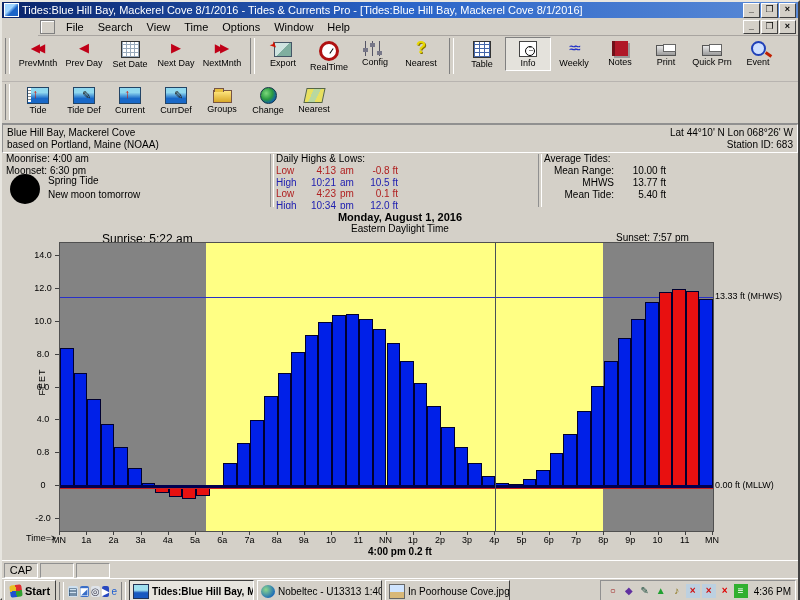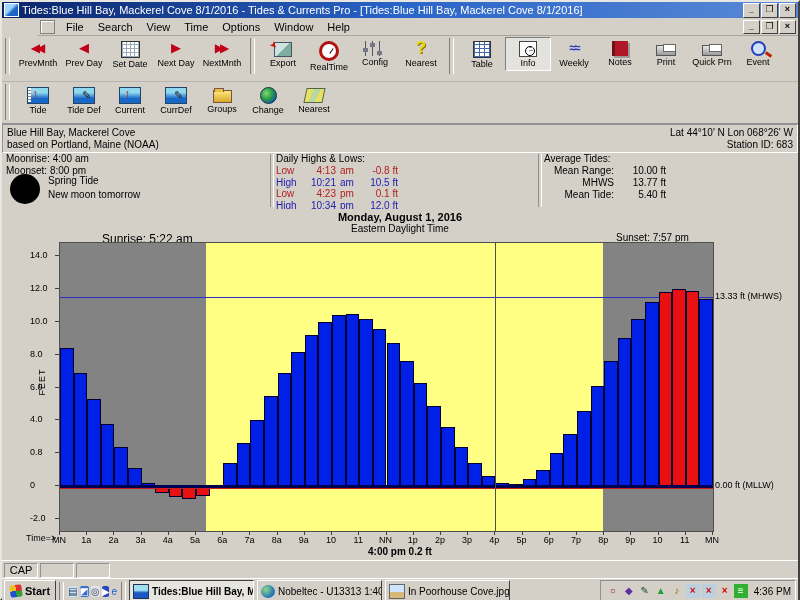--- a/index.html
+++ b/index.html
@@ -92,21 +92,21 @@
   #chart{position:absolute;left:0;right:0;top:207px;height:351px;background:#d4d0c8;}
   #chart-title{position:absolute;left:0;right:0;top:2px;text-align:center;font-weight:bold;font-size:11px;}
   #chart-sub{position:absolute;left:0;right:0;top:14px;text-align:center;font-size:10px;}
   #sunrise{position:absolute;left:100px;top:23px;font-size:12px;}
   #sunset{position:absolute;left:614px;top:23px;font-size:10px;}
   #feet-label{position:absolute;left:26px;top:168px;transform:rotate(-90deg);transform-origin:center;font-size:9px;letter-spacing:1px;}
   #plot{position:absolute;left:57px;top:33px;width:653px;height:288px;border:1px solid #505050;box-sizing:content-box;}
   .band{position:absolute;top:0;bottom:0;}
   .bar{position:absolute;box-sizing:border-box;border:1px solid #000030;}
   .yline{position:absolute;left:0;right:0;}
-  .ylab{position:absolute;width:26px;text-align:left;font-size:9px;}
+  .ylab{position:absolute;width:26px;text-align:center;font-size:9px;}
   .ytick{position:absolute;width:4px;height:1px;background:#404040;}
   .xlab{position:absolute;width:24px;margin-left:-12px;text-align:center;font-size:9px;}
   .xtick{position:absolute;width:1px;height:4px;background:#404040;}
   .reflab{position:absolute;left:713px;font-size:9px;white-space:nowrap;}
   #cursorline{position:absolute;top:0;bottom:0;width:1px;background:#485058;}
   #timelab{position:absolute;left:24px;top:324px;font-size:9px;}
   #readout{position:absolute;left:0;right:0;top:337px;text-align:center;font-weight:bold;font-size:10px;}
   
   #statusbar{position:absolute;left:0;right:0;top:558px;height:17px;background:#d4d0c8;border-top:1px solid #fff;display:flex;align-items:center;padding:1px 2px;}
   .sbox{border:1px solid;border-color:#909090 #fff #fff #909090;height:13px;line-height:13px;padding:0 3px;margin-right:2px;}
@@ -269,21 +269,21 @@
     </div>
     <div class="r">
       <div>Lat 44°10' N  Lon 068°26' W</div>
       <div>Station ID: 683</div>
     </div>
   </div>
 
   <div id="panels">
     <div id="moonpanel" class="panel">
       <div class="line">Moonrise:  4:00 am</div>
-      <div class="line">Moonset:  8:00 pm</div>
+      <div class="line">Moonset:  6:30 pm</div>
       <div id="mooncircle"></div>
       <div id="moonnotes">
         <div>Spring Tide</div>
         <div>New moon tomorrow</div>
       </div>
     </div>
     <div class="psep" style="left:268px"></div>
     <div id="dailypanel" class="panel">
       <div class="title">Daily Highs &amp; Lows:</div>
       <div id="dailyrows">

